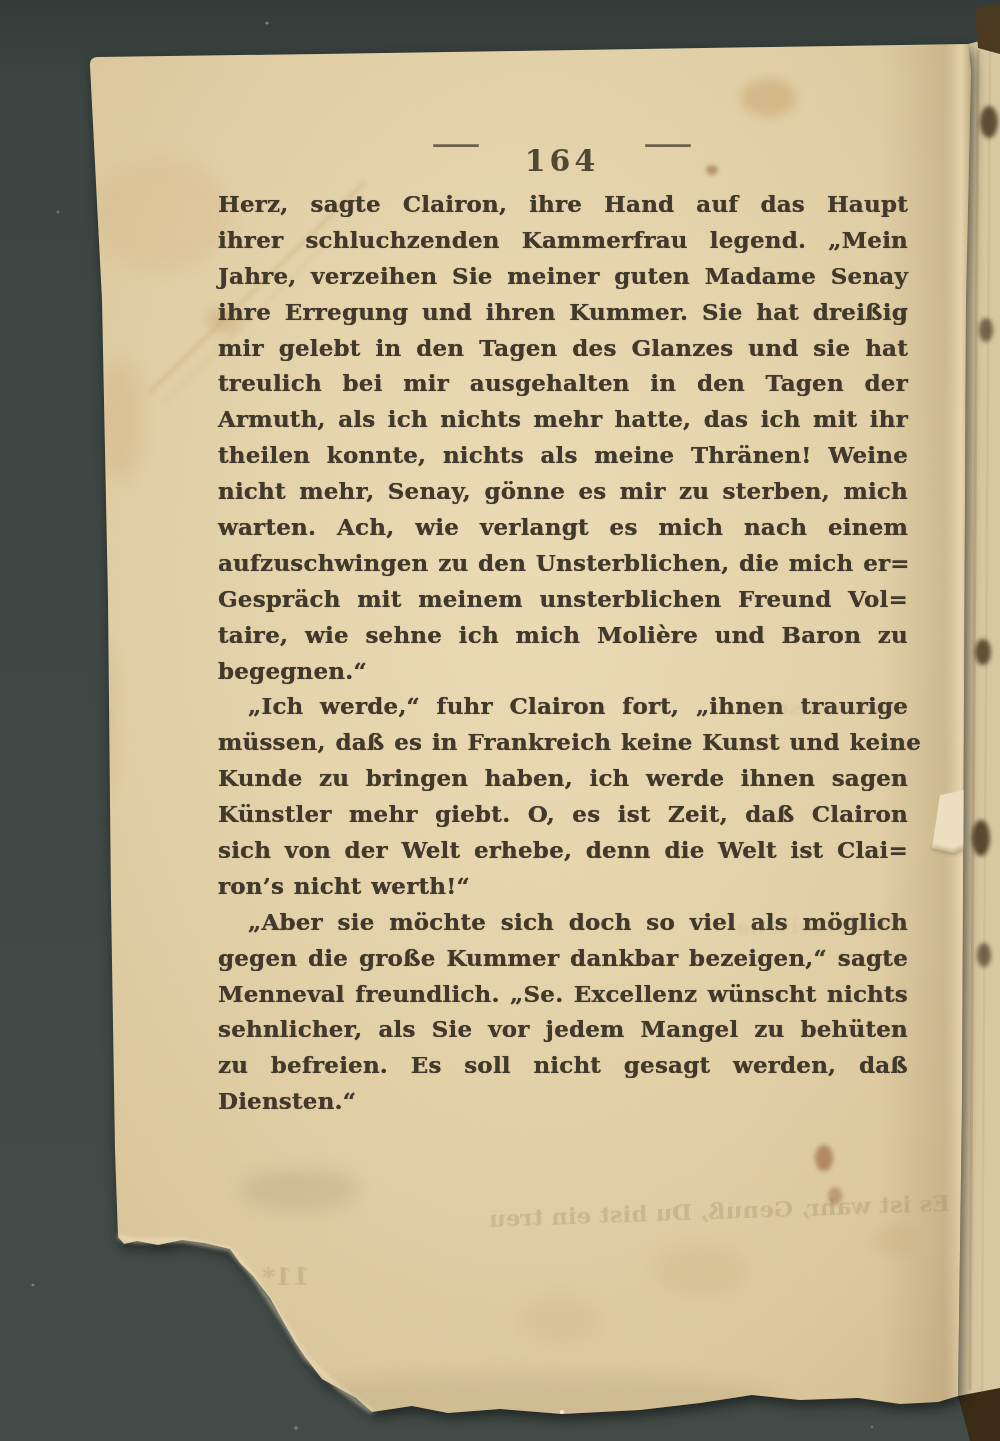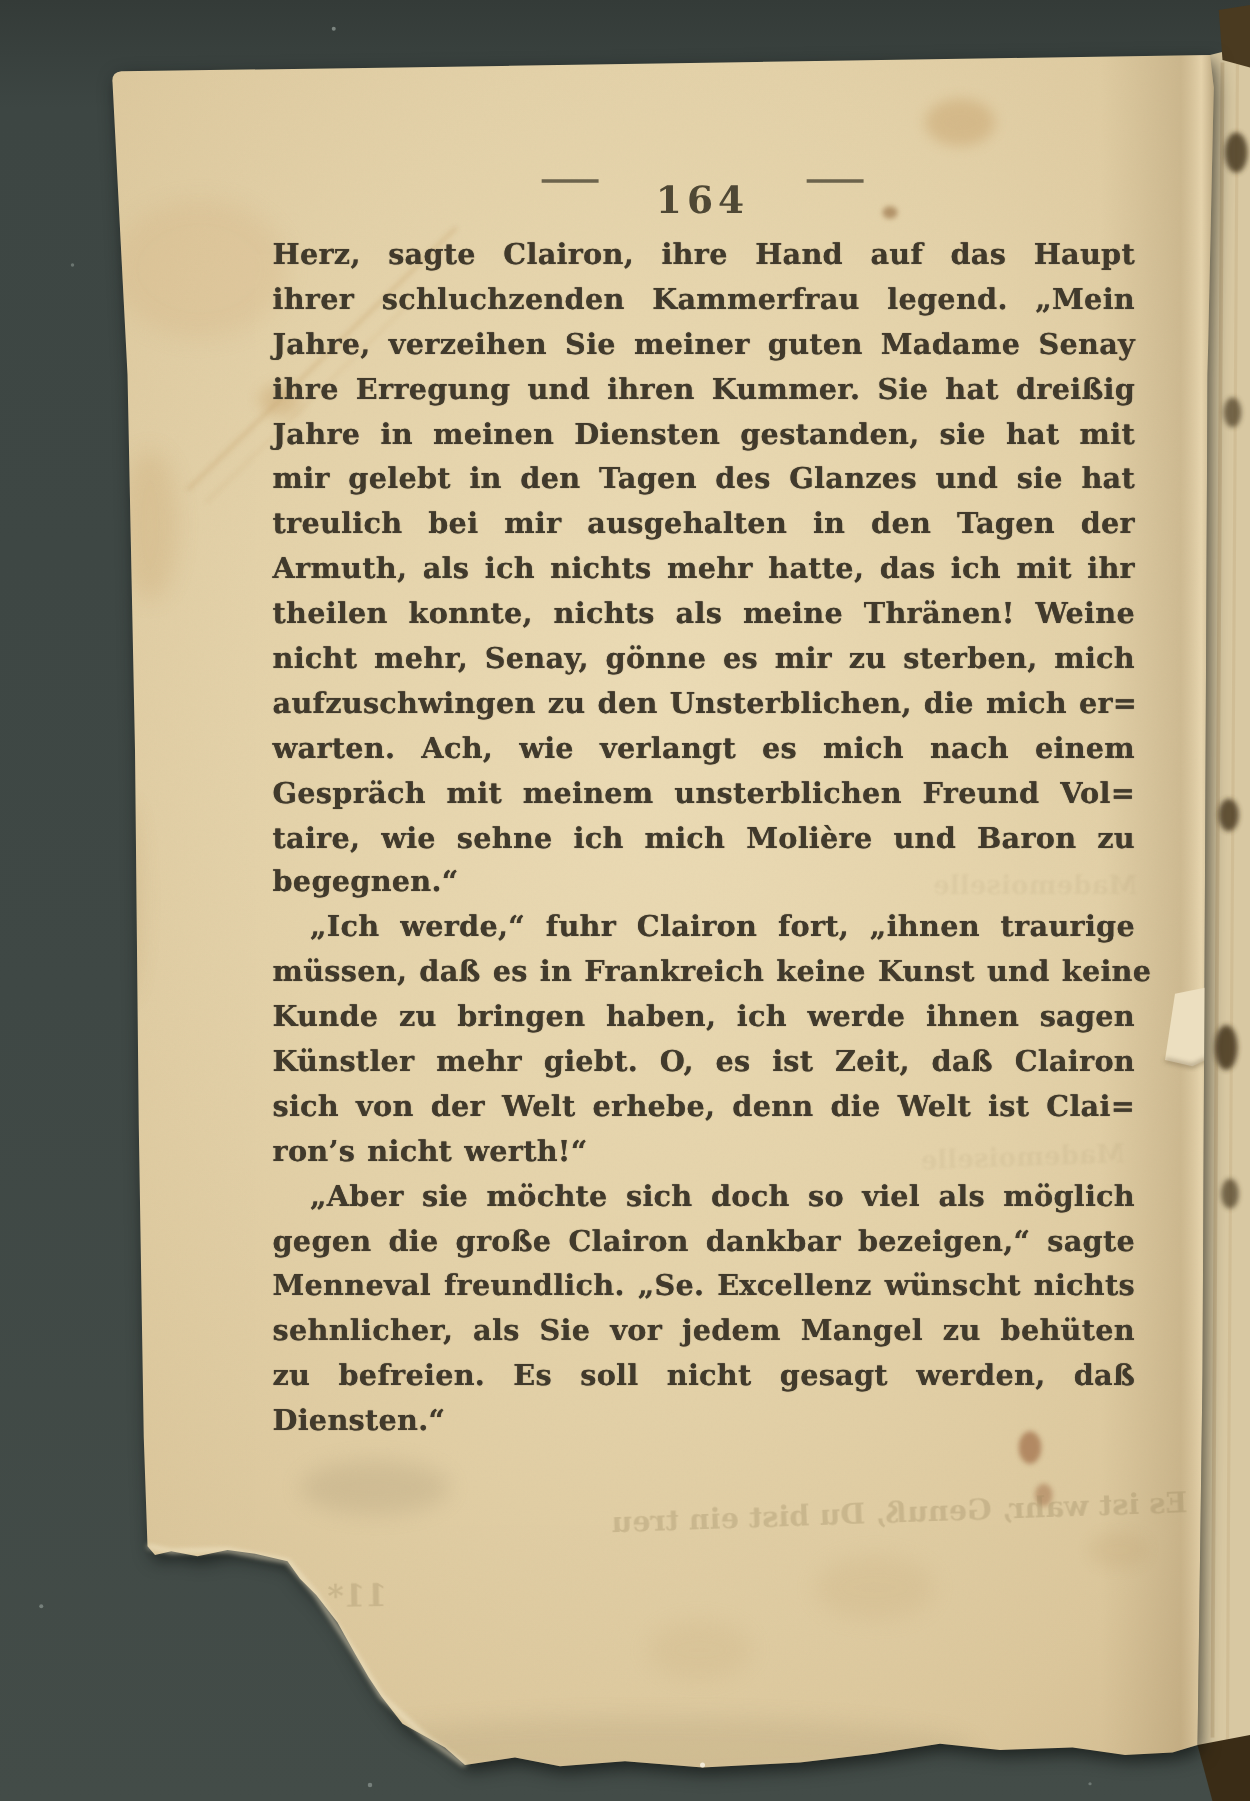--- a/index.html
+++ b/index.html
@@ -138,39 +138,38 @@
     <span class="dash">—</span>
     <span class="num">164</span>
     <span class="dash">—</span>
   </div>
 
   <div class="text-block" id="text-block">
       <div class="line">Herz, sagte Clairon, ihre Hand auf das Haupt</div>
       <div class="line">ihrer schluchzenden Kammerfrau legend.  „Mein</div>
       <div class="line">Jahre, verzeihen Sie meiner guten Madame Senay</div>
       <div class="line">ihre Erregung und ihren Kummer. Sie hat dreißig</div>
-      <div class="line">Jahre in meinen Diensten gestanden, sie hat mit</div>
       <div class="line">mir gelebt in den Tagen des Glanzes und sie hat</div>
       <div class="line">treulich bei mir ausgehalten in den Tagen der</div>
       <div class="line">Armuth, als ich nichts mehr hatte, das ich mit ihr</div>
       <div class="line">theilen konnte, nichts als meine Thränen! Weine</div>
       <div class="line">nicht mehr, Senay, gönne es mir zu sterben, mich</div>
+      <div class="line">warten.  Ach, wie verlangt es mich nach einem</div>
       <div class="line">aufzuschwingen zu den Unsterblichen, die mich er=</div>
-      <div class="line">warten.  Ach, wie verlangt es mich nach einem</div>
       <div class="line">Gespräch mit meinem unsterblichen Freund Vol=</div>
       <div class="line">taire, wie sehne ich mich Molière und Baron zu</div>
       <div class="line para-end">begegnen.“</div>
       <div class="line indent">„Ich werde,“ fuhr Clairon fort, „ihnen traurige</div>
       <div class="line">müssen, daß es in Frankreich keine Kunst und keine</div>
       <div class="line">Kunde zu bringen haben, ich werde ihnen sagen</div>
       <div class="line">Künstler mehr giebt.  O, es ist Zeit, daß Clairon</div>
       <div class="line">sich von der Welt erhebe, denn die Welt ist Clai=</div>
       <div class="line para-end">ron’s nicht werth!“</div>
       <div class="line indent">„Aber sie möchte sich doch so viel als möglich</div>
-      <div class="line">gegen die große Clairon dankbar bezeigen,“ sagte</div>
+      <div class="line">gegen die große Kummer dankbar bezeigen,“ sagte</div>
       <div class="line">Menneval freundlich. „Se. Excellenz wünscht nichts</div>
       <div class="line">sehnlicher, als Sie vor jedem Mangel zu behüten</div>
       <div class="line">zu befreien.  Es soll nicht gesagt werden, daß</div>
       <div class="line para-end">Diensten.“</div>
     </div>
 
   <div class="show-through st-line">Es ist wahr, Genuß, Du bist ein treu</div>
   <div class="show-through st-sig">11*</div>
   <div class="show-through st-smudge1">Mademoiselle</div>
   <div class="show-through st-smudge2">Mademoiselle</div>

